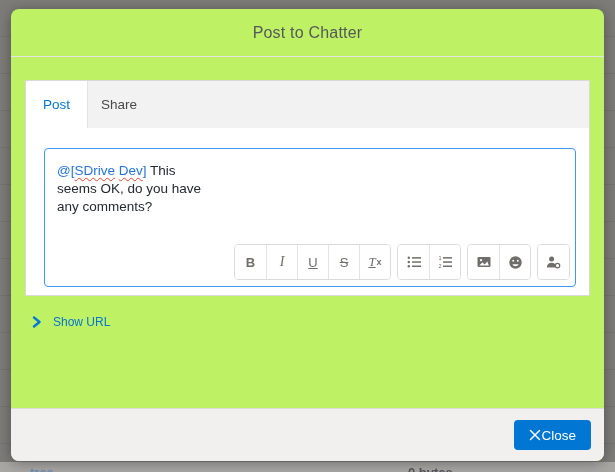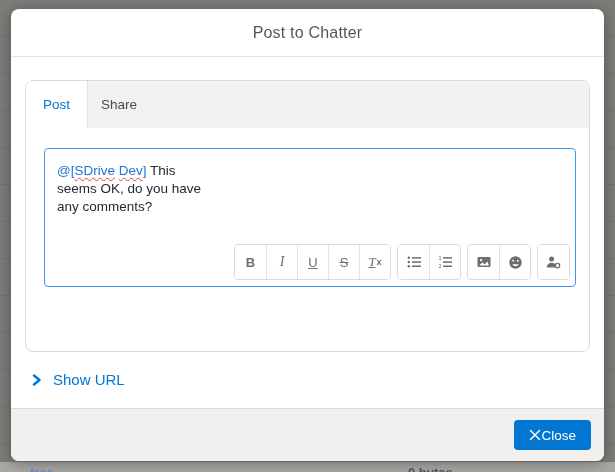--- a/index.html
+++ b/index.html
@@ -19,34 +19,34 @@
   .bg-row {
     position:absolute; left:0; right:0; bottom:0; height:10px;
     background:#a8a7a4; overflow:hidden;
   }
   .bg-row span { position:absolute; top:1px; font-size:13px; line-height:20px; }
   .bg-tree { left:30px; color:#6f8fb5; font-weight:700; }
   .bg-bytes { left:408px; color:#56565a; font-weight:600; }
 
   .modal {
     position:absolute; left:11px; top:9px; width:593px; height:452px;
-    background:#ffffff; border-radius:8px;
+    background:#bef264; border-radius:8px;
     box-shadow:0 2px 14px rgba(0,0,0,0.35);
     display:flex; flex-direction:column; overflow:hidden;
   }
   .modal-header {
     height:48px; flex:0 0 48px; display:flex; align-items:center; justify-content:center;
     border-bottom:1px solid #e4e4e4;
   }
   .modal-title { font-size:16px; color:#54585d; letter-spacing:.2px; }
 
   .modal-body { flex:1 1 auto; padding:23px 14px 0 14px; }
 
   .card {
-    border:1px solid #d9d9d9; border-radius:8px; height:272px;
+    border:1px solid #d9d9d9; border-radius:0; height:216px;
     display:flex; flex-direction:column; overflow:hidden; background:#fff;
   }
   .tabstrip { height:47px; flex:0 0 47px; display:flex; background:#f3f2f2; }
   .tab {
     width:62px; display:flex; align-items:center; justify-content:center;
     font-size:13.5px; color:#494949; cursor:pointer;
   }
   .tab.active {
     background:#fff; color:#0176d3; border-right:1px solid #e3e3e3;
     border-top-left-radius:4px;
@@ -83,21 +83,21 @@
 
   .share-row { display:flex; align-items:center; justify-content:space-between; margin-top:8px; height:28px; }
   .clip-btn { background:none; border:none; cursor:pointer; color:#706e6b; margin-left:6px; padding:0; }
   .share-btn {
     width:105px; height:28px; background:#0176d3; color:#fff; border:none; border-radius:4px;
     font-size:13px; font-family:"Liberation Sans",sans-serif; cursor:pointer;
   }
 
   .show-url-row {
     margin:19px 0 0 6px; display:flex; align-items:center; gap:11px;
-    color:#0176d3; font-size:15px; cursor:pointer; width:max-content;
+    color:#0176d3; font-size:12px; cursor:pointer; width:max-content;
   }
 
   .modal-footer {
     flex:0 0 53px; background:#f1f0ef; border-top:1px solid #dbdbdb;
     display:flex; align-items:center; justify-content:flex-end; padding-right:13px;
   }
   .close-btn {
     height:30px; padding:0 15px; background:#0176d3; color:#fff; border:none; border-radius:4px;
     font-size:13.5px; font-family:"Liberation Sans",sans-serif; cursor:pointer;
     display:flex; align-items:center; 

